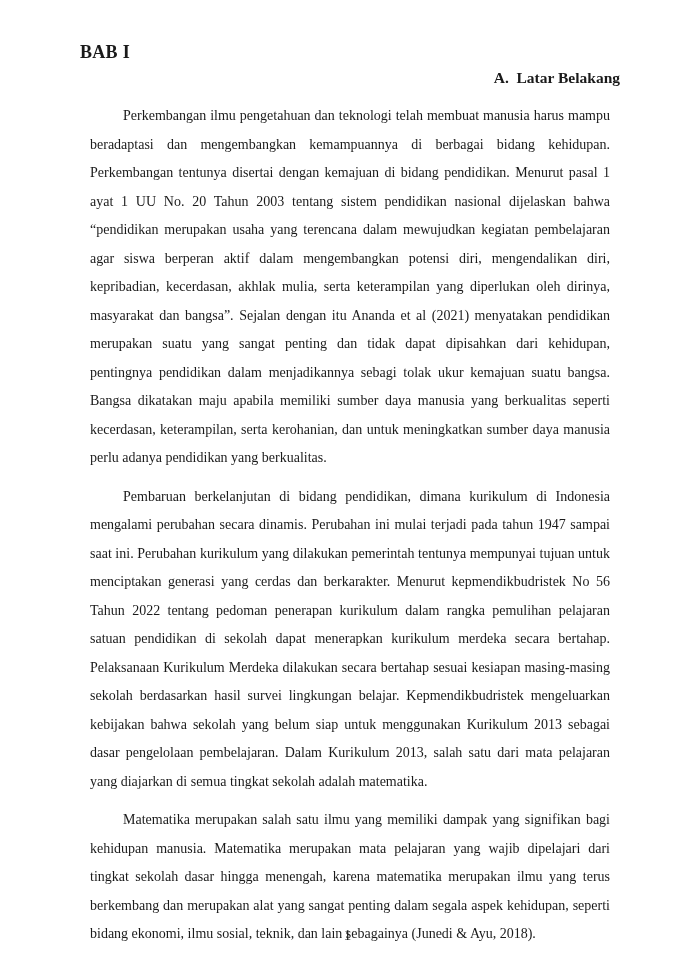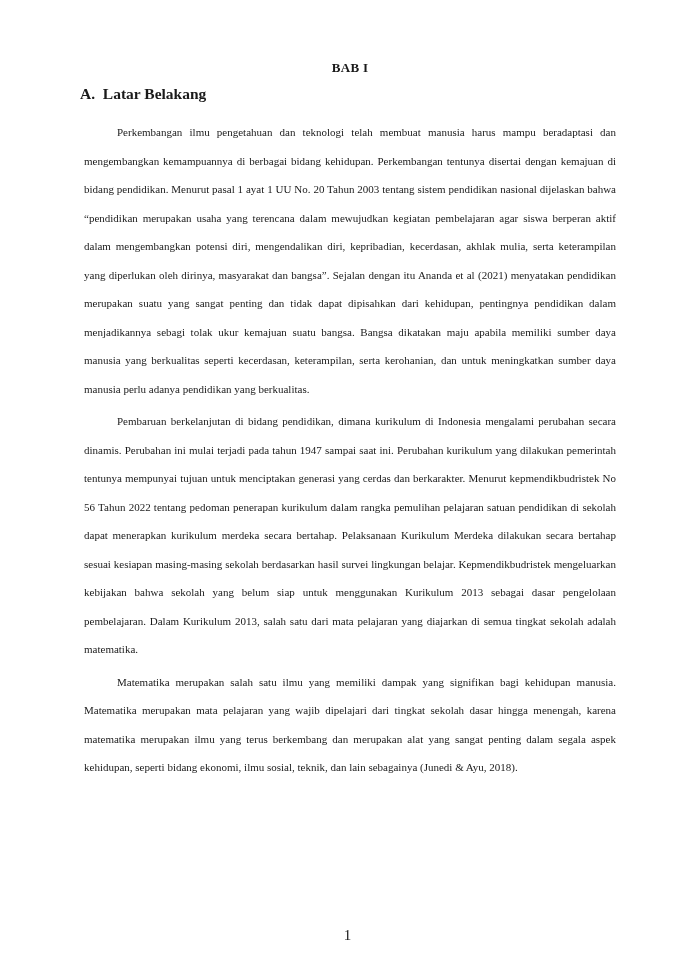--- a/index.html
+++ b/index.html
@@ -20,46 +20,46 @@
     box-sizing: border-box;
   }
   .content {
     position: absolute;
     left: 80px;
     top: 38px;
     width: 540px;
   }
   .chapter-title,
   .chapter-subtitle {
-    text-align: center;
+    text-align: left;
     font-weight: bold;
-    font-size: 13px;
+    font-size: 18px;
     letter-spacing: 0.3px;
     line-height: 28px;
-    margin: 16px;
+    margin: 0;
   }
   .chapter-title { margin-bottom: 0px; }
   .chapter-subtitle { margin-bottom: 16px; }
 
   .section-heading {
     font-weight: bold;
     font-size: 15.5px;
     line-height: 24px;
     margin: 0 0 12px 0;
-    text-align: left;
+    text-align: right;
     white-space: pre;
   }
 
   .body-paragraph {
-    font-size: 11px;
+    font-size: 14px;
     line-height: 28.5px;
     text-align: justify;
     text-justify: inter-word;
     text-indent: 33px;
-    margin: 4px;
+    margin: 10px;
     hyphens: none;
   }
 
   .page-number {
     position: absolute;
     left: 0;
     right: 0;
     top: 926px;
     text-align: center;
     font-size: 15px;

